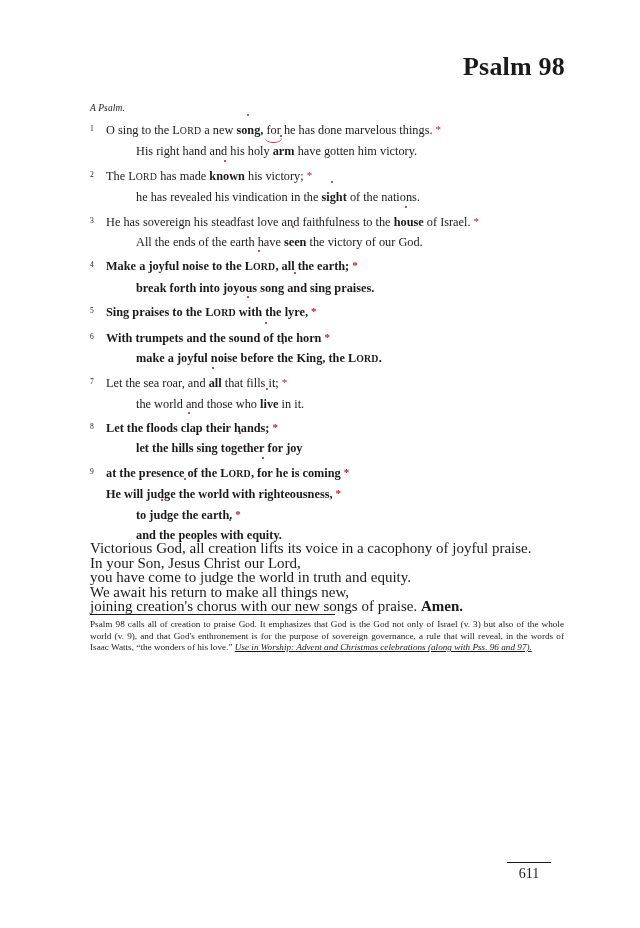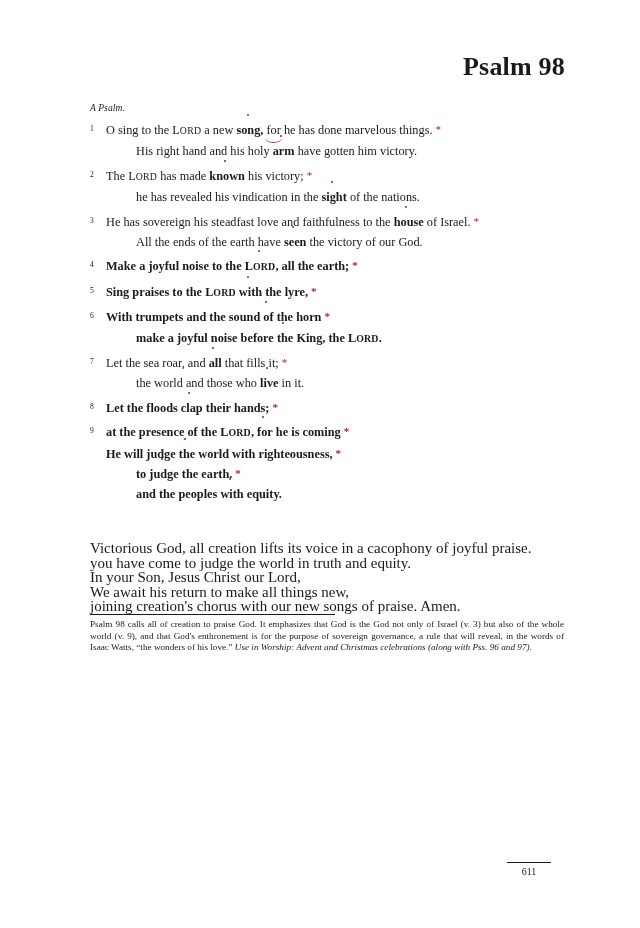--- a/index.html
+++ b/index.html
@@ -119,56 +119,56 @@
 
   
   .prayer {
     position: absolute;
     top: 541px;
     left: 90px;
     width: 474px;
     font-size: 15px;
     line-height: 14.6px;
   }
-  .prayer .amen { font-weight: normal; }
+  .prayer .amen { font-weight: bold; }
 
   
   .footnote-wrap {
     position: absolute;
     top: 614px;
     left: 90px;
     width: 474px;
   }
   .footnote-rule {
     width: 245px;
     border-top: 1.1px solid #1a1a1a;
     margin-bottom: 4px;
   }
   .footnote {
     font-size: 9.2px;
     line-height: 11.6px;
     text-align: justify;
   }
-  .footnote .it { font-style: italic; }
+  .footnote .it { font-style: italic; text-decoration: underline; }
 
   
   .pagenum-wrap {
     position: absolute;
     top: 862px;
     left: 496px;
     width: 66px;
     text-align: center;
   }
   .pagenum-rule {
     border-top: 1.1px solid #1a1a1a;
     width: 44px;
     margin: 0 auto 3px auto;
   }
   .pagenum {
-    font-size: 10px;
+    font-size: 14px;
   }
 </style>
 </head>
 <body>
 
 <div id="page">
 
   <div class="title-block">
     <div class="psalm-title">Psalm 98</div>
   </div>
@@ -179,41 +179,43 @@
       <div class="vline"><span class="vnum">1</span><span>O</span> <span>sing</span> <span>to</span> <span>the</span> <span><span><span class="sc"><span class="sc-l">L</span><span class="sc-rest">ORD</span></span></span></span> <span>a</span> <span>new</span> <span class="dot">song,</span> <span><span class="underline-red">for</span></span> <span>he</span> <span>has</span> <span>done</span> <span>marvelous</span> <span>things.</span><span class="ast">*</span></div>
       <div class="vline indent1"><span>His</span> <span>right</span> <span>hand</span> <span>and</span> <span>his</span> <span>holy</span> <span class="dot">arm</span> <span>have</span> <span>gotten</span> <span>him</span> <span>victory.</span></div>
       <div class="stanza-gap"></div>
       <div class="vline"><span class="vnum">2</span><span>The</span> <span><span><span class="sc"><span class="sc-l">L</span><span class="sc-rest">ORD</span></span></span></span> <span>has</span> <span>made</span> <span class="dot">known</span> <span>his</span> <span>victory;</span><span class="ast">*</span></div>
       <div class="vline indent1"><span>he</span> <span>has</span> <span>revealed</span> <span>his</span> <span>vindication</span> <span>in</span> <span>the</span> <span class="dot">sight</span> <span>of</span> <span>the</span> <span>nations.</span></div>
       <div class="stanza-gap"></div>
       <div class="vline"><span class="vnum">3</span><span>He</span> <span>has</span> <span>sovereign</span> <span>his</span> <span>steadfast</span> <span>love</span> <span>and</span> <span>faithfulness</span> <span>to</span> <span>the</span> <span class="dot">house</span> <span>of</span> <span>Israel.</span><span class="ast">*</span></div>
       <div class="vline indent1"><span>All</span> <span>the</span> <span>ends</span> <span>of</span> <span>the</span> <span>earth</span> <span>have</span> <span class="dot">seen</span> <span>the</span> <span>victory</span> <span>of</span> <span>our</span> <span>God.</span></div>
       <div class="stanza-gap"></div>
       <div class="vline bold"><span class="vnum">4</span><span>Make</span> <span>a</span> <span>joyful</span> <span>noise</span> <span>to</span> <span>the</span> <span class="dot"><span><span class="sc"><span class="sc-l">L</span><span class="sc-rest">ORD</span></span>,</span></span> <span>all</span> <span>the</span> <span>earth;</span><span class="ast">*</span></div>
+      <div class="vline bold indent1"><span>break</span> <span>forth</span> <span>into</span> <span>joyous</span> <span>song</span> <span class="dot">and</span> <span>sing</span> <span>praises.</span></div>
       <div class="stanza-gap"></div>
       <div class="vline bold"><span class="vnum">5</span><span>Sing</span> <span>praises</span> <span>to</span> <span>the</span> <span><span><span class="sc"><span class="sc-l">L</span><span class="sc-rest">ORD</span></span></span></span> <span class="dot">with</span> <span>the</span> <span>lyre,</span><span class="ast">*</span></div>
       <div class="stanza-gap"></div>
       <div class="vline bold"><span class="vnum">6</span><span>With</span> <span>trumpets</span> <span>and</span> <span>the</span> <span>sound</span> <span class="dot">of</span> <span>the</span> <span>horn</span><span class="ast">*</span></div>
       <div class="vline bold indent1"><span>make</span> <span>a</span> <span>joyful</span> <span>noise</span> <span>before</span> <span class="dot">the</span> <span>King,</span> <span>the</span> <span><span><span class="sc"><span class="sc-l">L</span><span class="sc-rest">ORD</span></span>.</span></span></div>
       <div class="stanza-gap"></div>
       <div class="vline"><span class="vnum">7</span><span>Let</span> <span>the</span> <span>sea</span> <span>roar,</span> <span>and</span> <span class="dot">all</span> <span>that</span> <span>fills</span> <span>it;</span><span class="ast">*</span></div>
       <div class="vline indent1"><span>the</span> <span>world</span> <span>and</span> <span>those</span> <span>who</span> <span class="dot">live</span> <span>in</span> <span>it.</span></div>
       <div class="stanza-gap"></div>
       <div class="vline bold"><span class="vnum">8</span><span>Let</span> <span>the</span> <span>floods</span> <span class="dot">clap</span> <span>their</span> <span>hands;</span><span class="ast">*</span></div>
+      <div class="vline bold indent1"><span>let</span> <span>the</span> <span>hills</span> <span>sing</span> <span class="dot">together</span> <span>for</span> <span>joy</span></div>
       <div class="stanza-gap"></div>
       <div class="vline bold"><span class="vnum">9</span><span>at</span> <span>the</span> <span>presence</span> <span>of</span> <span>the</span> <span><span><span class="sc"><span class="sc-l">L</span><span class="sc-rest">ORD</span></span>,</span></span> <span class="dot">for</span> <span>he</span> <span>is</span> <span>coming</span><span class="ast">*</span></div>
       <div class="vline bold"><span>He</span> <span>will</span> <span>judge</span> <span class="dot">the</span> <span>world</span> <span>with</span> <span>righteousness,</span><span class="ast">*</span></div>
       <div class="vline bold indent1"><span>to</span> <span class="dot">judge</span> <span>the</span> <span>earth.</span><span class="ast">*</span></div>
       <div class="vline bold indent1"><span>and</span> <span>the</span> <span>peoples</span> <span class="dot">with</span> <span>equity.</span></div>
     </div>
 
   <div class="prayer" id="prayer">
       <div>Victorious God, all creation lifts its voice in a cacophony of joyful praise.</div>
+      <div>In your Son, Jesus Christ our Lord,</div>
       <div>you have come to judge the world in truth and equity.</div>
-      <div>In your Son, Jesus Christ our Lord,</div>
       <div>We await his return to make all things new,</div>
       <div>joining creation's chorus with our new songs of praise. <span class="amen">Amen.</span></div>
     </div>
 
   <div class="footnote-wrap">
     <div class="footnote-rule"></div>
     <div class="footnote">
       <span>Psalm 98 calls all of creation to praise God. It emphasizes that God is the God not only of Israel (v. 3) but also of the whole world (v. 9), and that God's enthronement is for the purpose of sovereign governance, a rule that will reveal, in the words of Isaac Watts, “the wonders of his love.” </span><span class="it">Use in Worship: Advent and Christmas celebrations (along with Pss. 96 and 97).</span>
     </div>
   </div>

